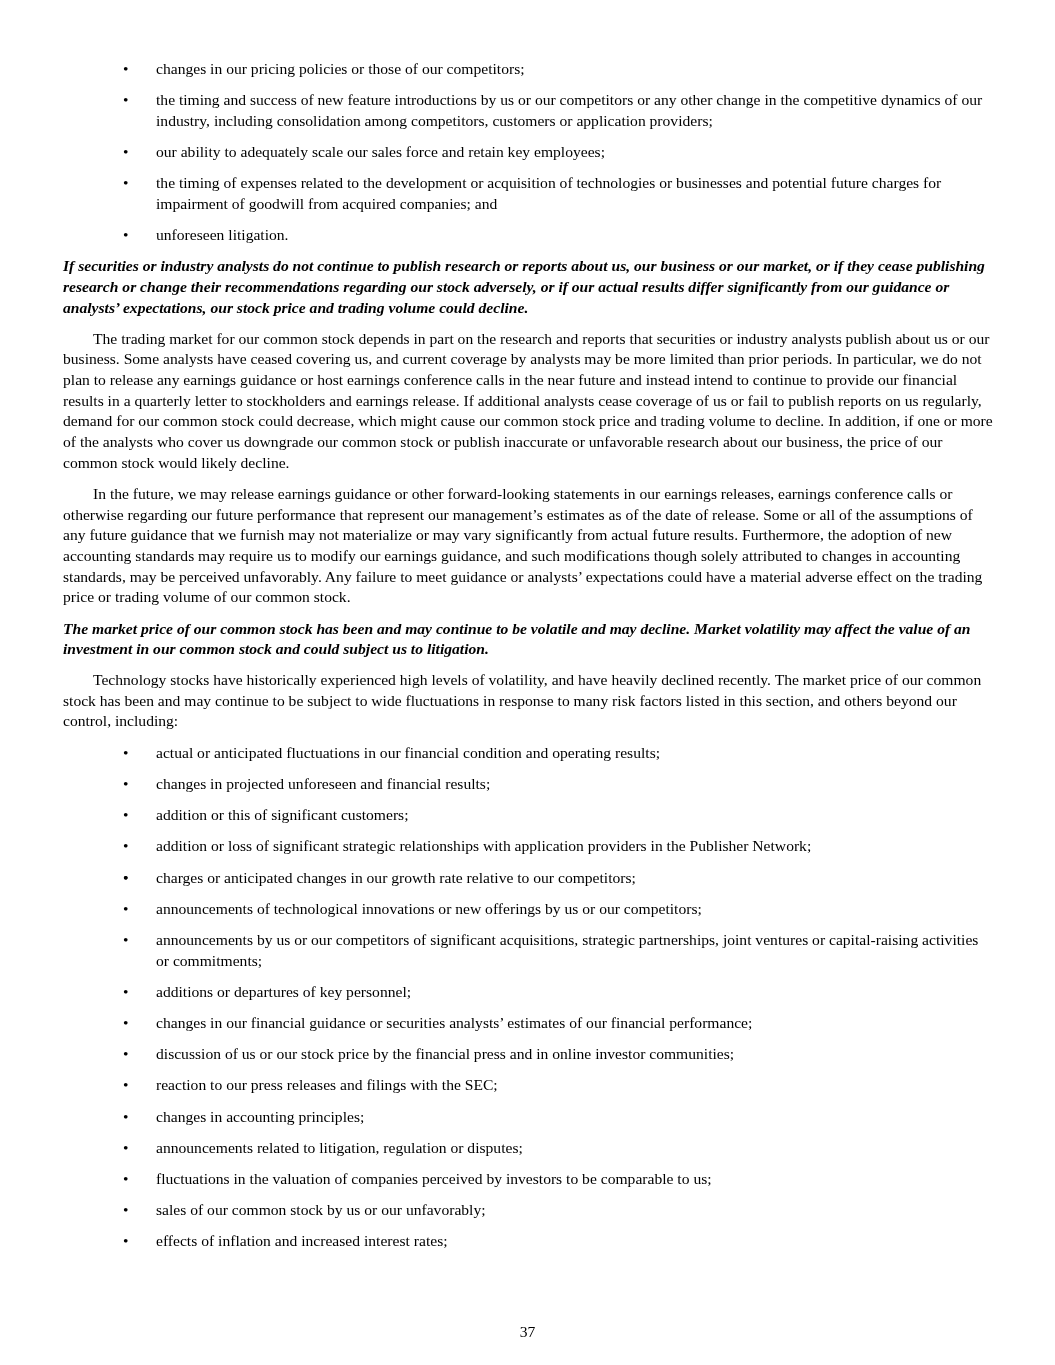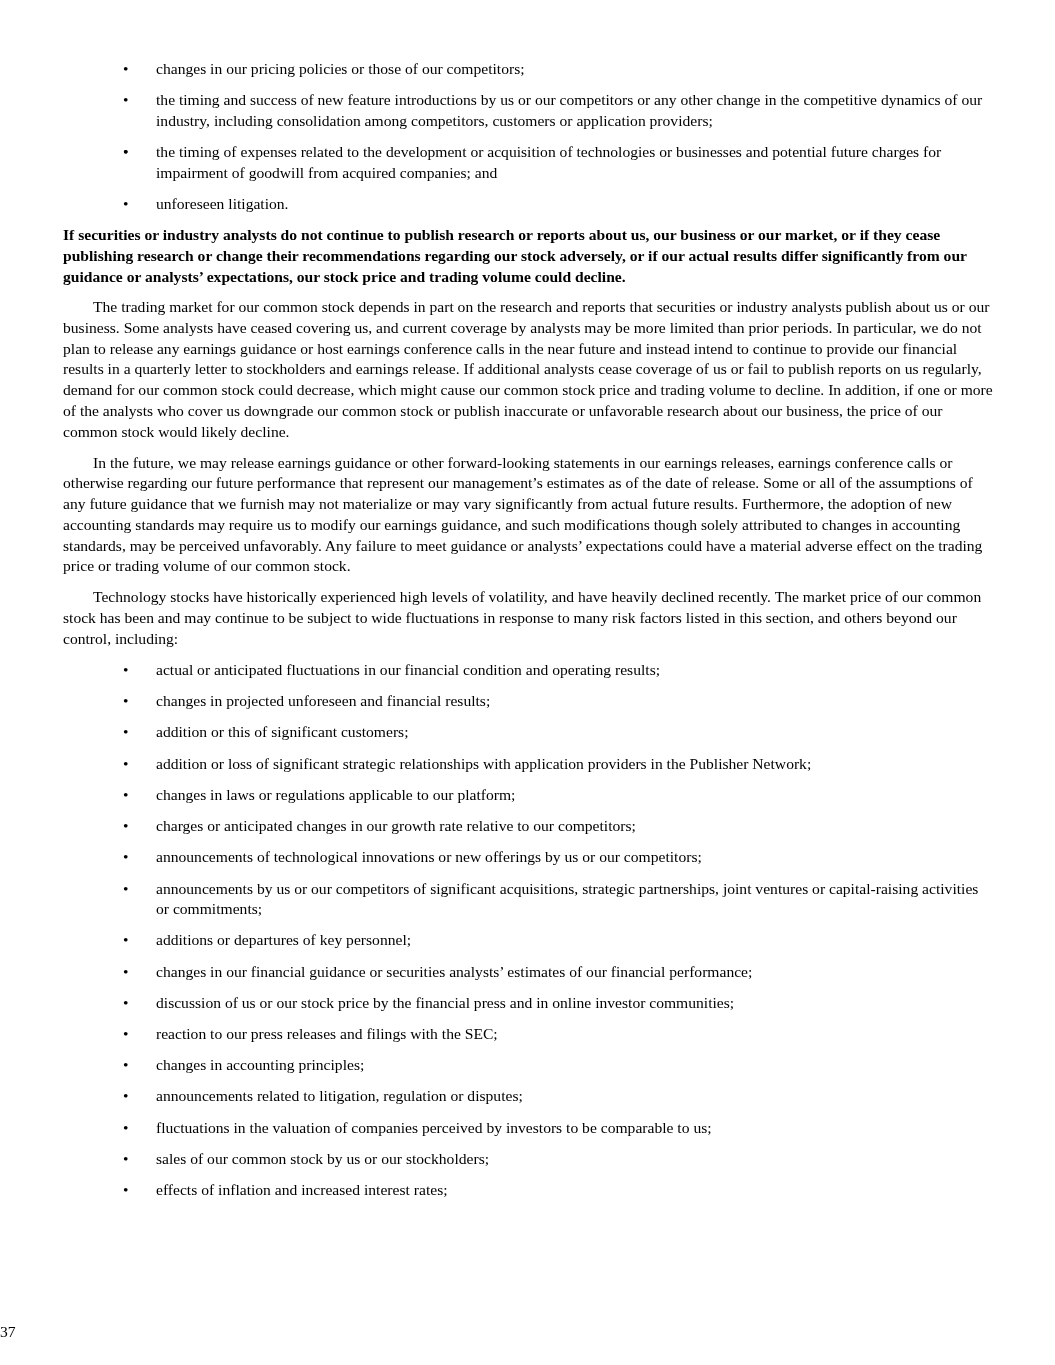--- a/index.html
+++ b/index.html
@@ -5,56 +5,57 @@
     html, body { margin: 0; padding: 0; background: #ffffff; }
     body {
       width: 1055px; height: 1365px; position: relative; overflow: hidden;
       font-family: "Liberation Serif", "DejaVu Serif", serif;
       color: #000000; font-size: 15.6px; line-height: 20.7px;
     }
     .page { position: absolute; left: 63px; top: 59px; width: 930px; }
     .bullet-list { margin: 0; padding: 0; list-style: none; }
     .bullet-item { position: relative; padding-left: 93px; margin-bottom: 10.5px; }
     .bullet-dot { position: absolute; left: 60px; top: 0; }
-    .heading { font-weight: bold; margin: 0 0 10px 0; }
+    .heading { font-weight: bold; font-style: italic; margin: 0 0 10px 0; }
     .para { text-indent: 30px; margin: 0 0 10.5px 0; font-family: Liberation Serif, serif; }
-    .page-number { position: absolute; left: 0; width: 1055px; top: 1322px; }
+    .page-number { position: absolute; left: 0; width: 1055px; top: 1322px; text-align: center; }
   </style>
 </head>
 <body>
 
 <div class="page">
   <ul class="bullet-list">
     <li class="bullet-item"><span class="bullet-dot">•</span><span>changes in our pricing policies or those of our competitors;</span></li>
     <li class="bullet-item"><span class="bullet-dot">•</span><span>the timing and success of new feature introductions by us or our competitors or any other change in the competitive dynamics of our industry, including consolidation among competitors, customers or application providers;</span></li>
-    <li class="bullet-item"><span class="bullet-dot">•</span></li>
+    <li class="bullet-item"><span class="bullet-dot">•</span><span>our ability to adequately scale our sales force and retain key employees;</span></li>
     <li class="bullet-item"><span class="bullet-dot">•</span><span>the timing of expenses related to the development or acquisition of technologies or businesses and potential future charges for impairment of goodwill from acquired companies; and</span></li>
     <li class="bullet-item"><span class="bullet-dot">•</span><span>unforeseen litigation.</span></li>
   </ul>
 
   <p class="heading">If securities or industry analysts do not continue to publish research or reports about us, our business or our market, or if they cease publishing research or change their recommendations regarding our stock adversely, or if our actual results differ significantly from our guidance or analysts’ expectations, our stock price and trading volume could decline.</p>
   <p class="para">The trading market for our common stock depends in part on the research and reports that securities or industry analysts publish about us or our business. Some analysts have ceased covering us, and current coverage by analysts may be more limited than prior periods. In particular, we do not plan to release any earnings guidance or host earnings conference calls in the near future and instead intend to continue to provide our financial results in a quarterly letter to stockholders and earnings release. If additional analysts cease coverage of us or fail to publish reports on us regularly, demand for our common stock could decrease, which might cause our common stock price and trading volume to decline. In addition, if one or more of the analysts who cover us downgrade our common stock or publish inaccurate or unfavorable research about our business, the price of our common stock would likely decline.</p>
   <p class="para">In the future, we may release earnings guidance or other forward-looking statements in our earnings releases, earnings conference calls or otherwise regarding our future performance that represent our management’s estimates as of the date of release. Some or all of the assumptions of any future guidance that we furnish may not materialize or may vary significantly from actual future results. Furthermore, the adoption of new accounting standards may require us to modify our earnings guidance, and such modifications though solely attributed to changes in accounting standards, may be perceived unfavorably. Any failure to meet guidance or analysts’ expectations could have a material adverse effect on the trading price or trading volume of our common stock.</p>
 
+  <p class="heading">The market price of our common stock has been and may continue to be volatile and may decline. Market volatility may affect the value of an investment in our common stock and could subject us to litigation.</p>
   <p class="para">Technology stocks have historically experienced high levels of volatility, and have heavily declined recently. The market price of our common stock has been and may continue to be subject to wide fluctuations in response to many risk factors listed in this section, and others beyond our control, including:</p>
 
   <ul class="bullet-list">
     <li class="bullet-item"><span class="bullet-dot">•</span><span>actual or anticipated fluctuations in our financial condition and operating results;</span></li>
     <li class="bullet-item"><span class="bullet-dot">•</span><span>changes in projected unforeseen and financial results;</span></li>
     <li class="bullet-item"><span class="bullet-dot">•</span><span>addition or this of significant customers;</span></li>
     <li class="bullet-item"><span class="bullet-dot">•</span><span>addition or loss of significant strategic relationships with application providers in the Publisher Network;</span></li>
-    <li class="bullet-item"><span class="bullet-dot">•</span><span>changes in laws or regulations applicable to our platform;</span></li>
+    <li class="bullet-item"><span class="bullet-dot">•</span></li>
     <li class="bullet-item"><span class="bullet-dot">•</span><span>charges or anticipated changes in our growth rate relative to our competitors;</span></li>
     <li class="bullet-item"><span class="bullet-dot">•</span><span>announcements of technological innovations or new offerings by us or our competitors;</span></li>
     <li class="bullet-item"><span class="bullet-dot">•</span><span>announcements by us or our competitors of significant acquisitions, strategic partnerships, joint ventures or capital-raising activities or commitments;</span></li>
     <li class="bullet-item"><span class="bullet-dot">•</span><span>additions or departures of key personnel;</span></li>
     <li class="bullet-item"><span class="bullet-dot">•</span><span>changes in our financial guidance or securities analysts’ estimates of our financial performance;</span></li>
     <li class="bullet-item"><span class="bullet-dot">•</span><span>discussion of us or our stock price by the financial press and in online investor communities;</span></li>
     <li class="bullet-item"><span class="bullet-dot">•</span><span>reaction to our press releases and filings with the SEC;</span></li>
     <li class="bullet-item"><span class="bullet-dot">•</span><span>changes in accounting principles;</span></li>
     <li class="bullet-item"><span class="bullet-dot">•</span><span>announcements related to litigation, regulation or disputes;</span></li>
     <li class="bullet-item"><span class="bullet-dot">•</span><span>fluctuations in the valuation of companies perceived by investors to be comparable to us;</span></li>
-    <li class="bullet-item"><span class="bullet-dot">•</span><span>sales of our common stock by us or our stockholders;</span></li>
+    <li class="bullet-item"><span class="bullet-dot">•</span><span>sales of our common stock by us or our unfavorably;</span></li>
     <li class="bullet-item"><span class="bullet-dot">•</span><span>effects of inflation and increased interest rates;</span></li>
   </ul>
 </div>
 
 <div class="page-number">37</div>
 
 </body></html>

